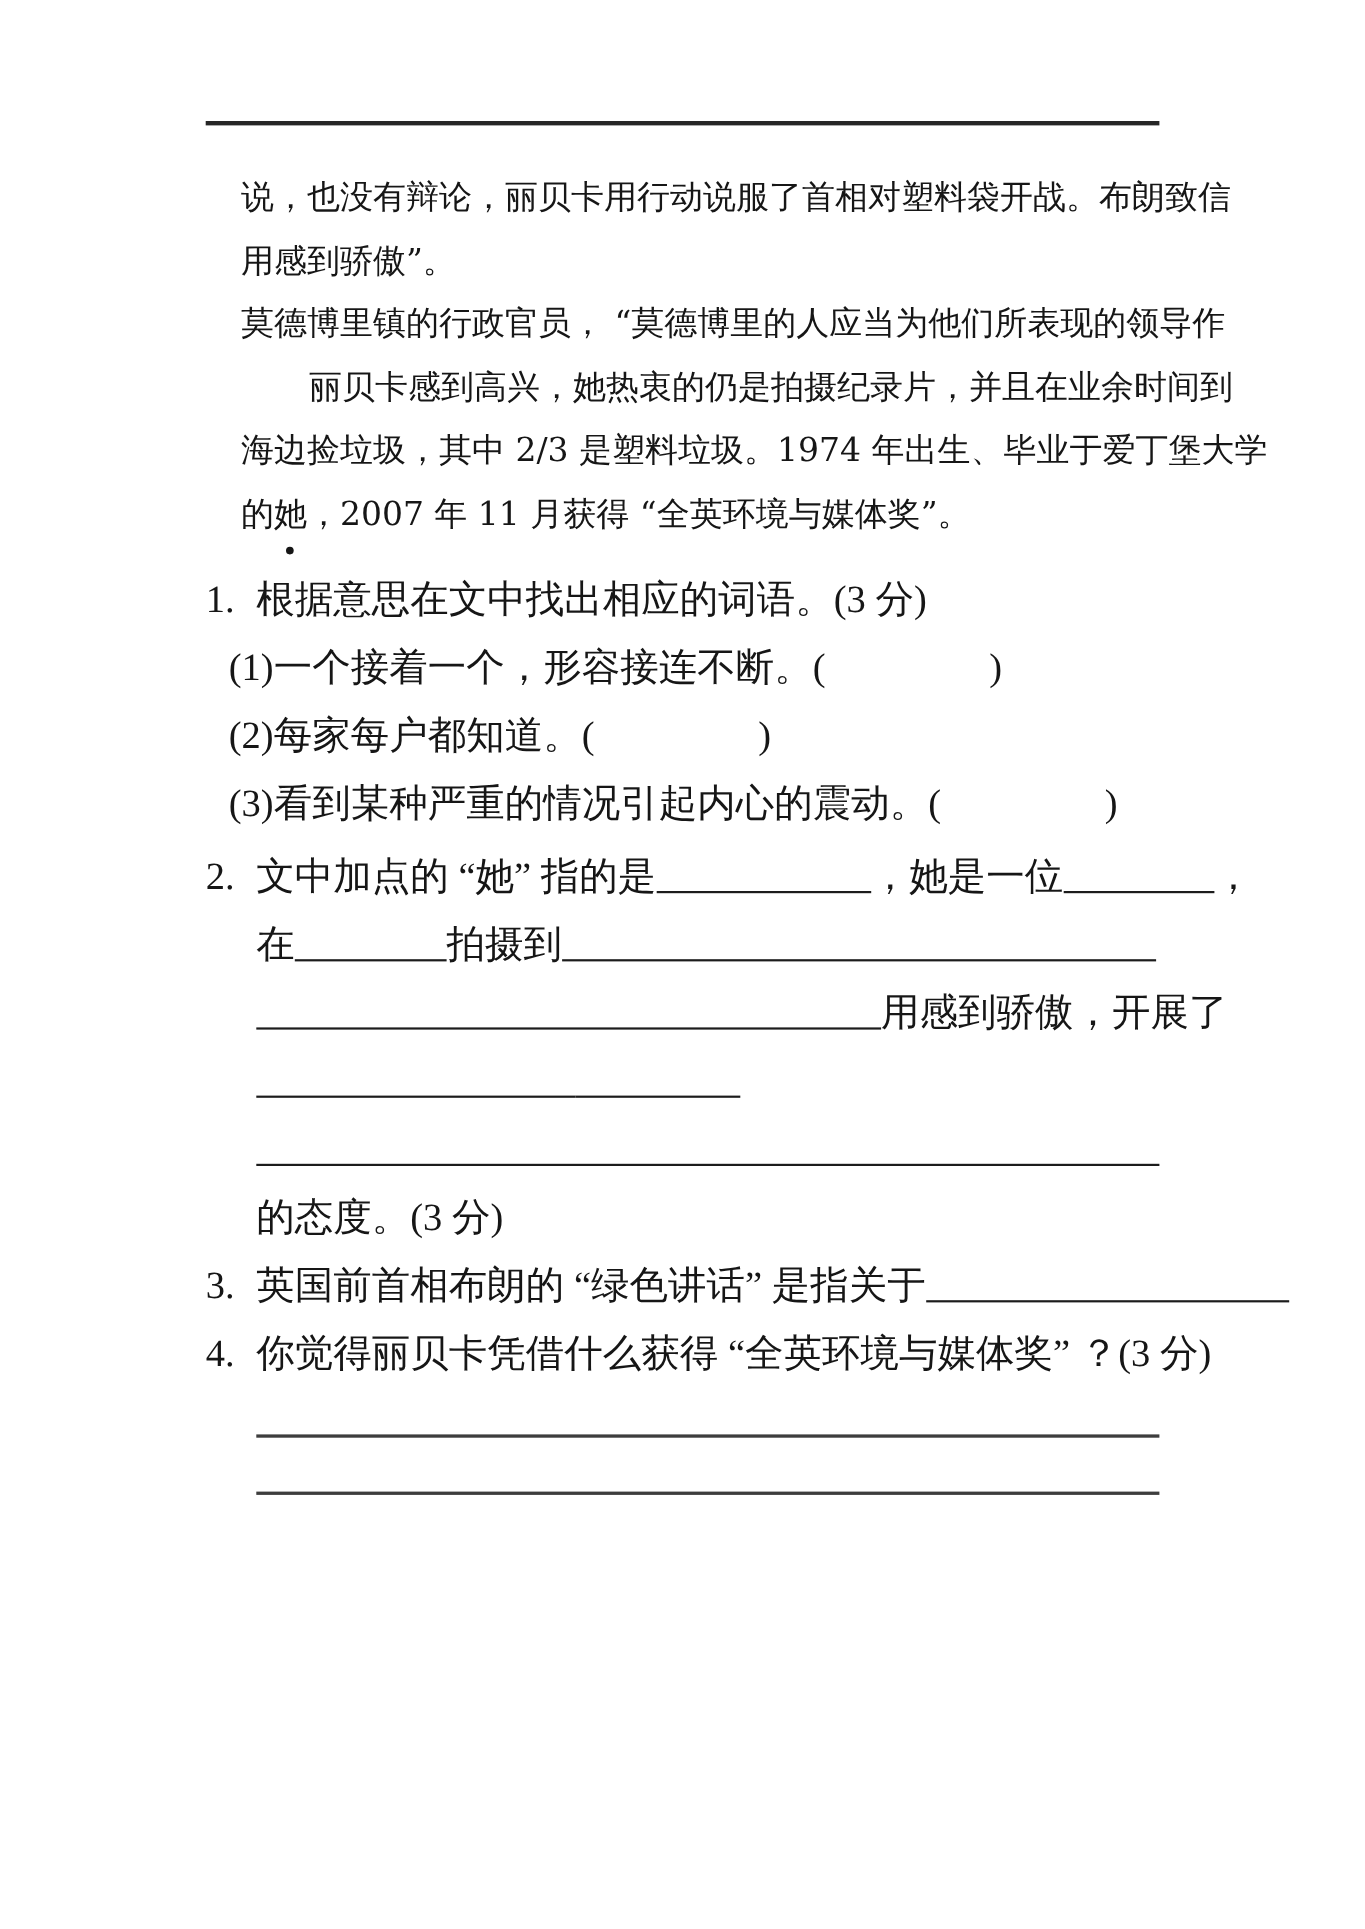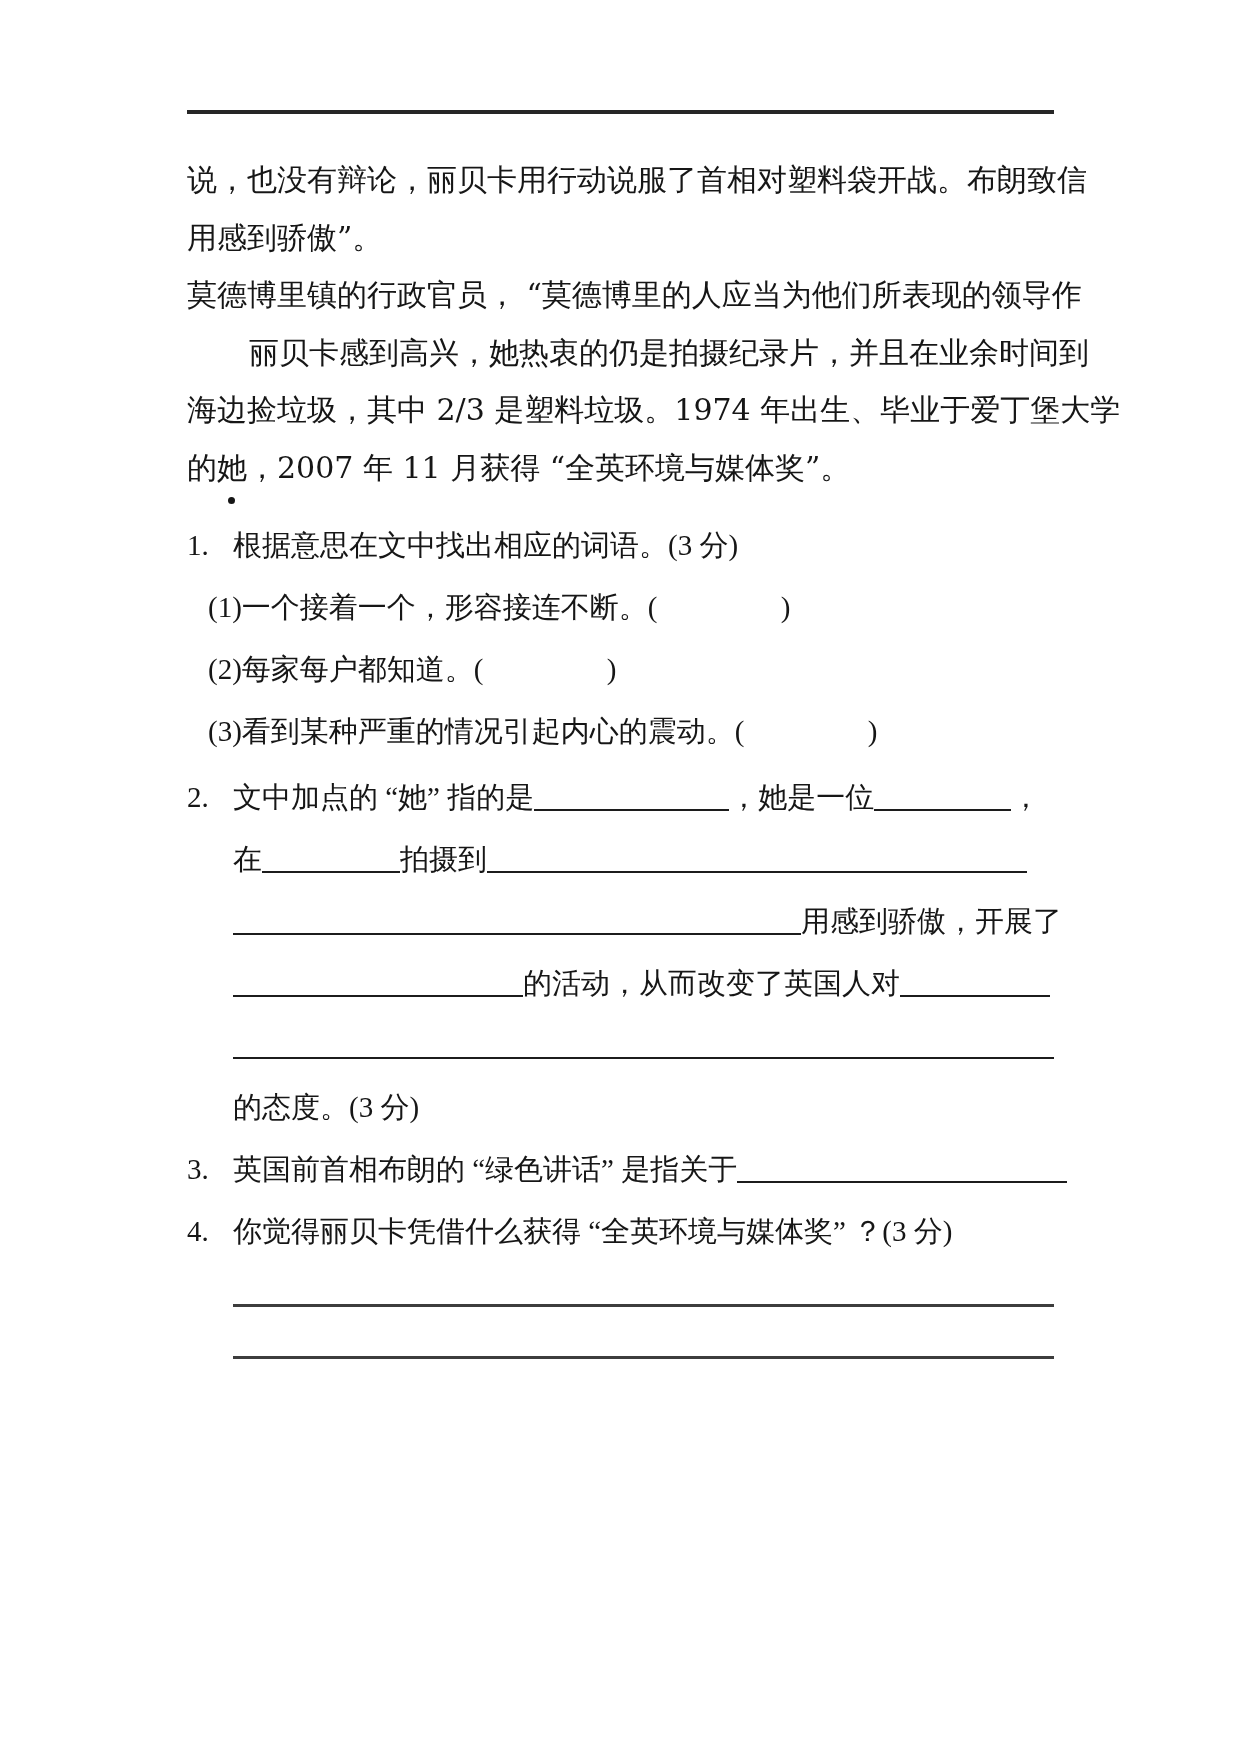--- a/index.html
+++ b/index.html
@@ -19,35 +19,36 @@
   }
   
   .passage{
     margin-top:37px;
     font-family:"DejaVu Serif","Liberation Serif",serif;
     font-size:30px;
   }
   .pline{
     height:57.6px;line-height:57.6px;
     white-space:nowrap;
+    margin-left:32px;
   }
   .pline.indent{text-indent:62px;}
   .emdot{position:relative;display:inline-block;}
   .emdot::after{
     content:"";
     position:absolute;left:50%;bottom:-7px;
     width:7px;height:7px;margin-left:-4px;
     border-radius:50%;
     background:#161616;
   }
   
   .questions{
     margin-top:17px;
     font-family:"Liberation Serif","DejaVu Serif",serif;
-    font-size:29px;
+    font-size:35px;
   }
   .qline{
     height:62px;line-height:62px;
     padding-left:46px;
     white-space:nowrap;
   }
   .qline.flush{padding-left:0;margin-left:21px;}
   .qnum{display:inline-block;width:46px;margin-left:-46px;}
   .blank{
     display:inline-block;
@@ -88,21 +89,21 @@
       <div class="qline"><span class="qnum">1.</span><span>根据意思在文中找出相应的词语。(3 分)</span></div>
       <div class="qline flush">(1)一个接着一个，形容接连不断。(　　　　 )</div>
       <div class="qline flush">(2)每家每户都知道。(　　　　 )</div>
       <div class="qline flush">(3)看到某种严重的情况引起内心的震动。(　　　　 )</div>
     </div>
 
     <div class="question q2">
       <div class="qline"><span class="qnum">2.</span><span>文中加点的 “她” 指的是</span><span class="blank" style="width:195px"></span><span>，她是一位</span><span class="blank" style="width:137px"></span><span>，</span></div>
       <div class="qline"><span>在</span><span class="blank" style="width:138px"></span><span>拍摄到</span><span class="blank" style="width:540px"></span></div>
       <div class="qline"><span class="blank" style="width:568px"></span><span>用感到骄傲，开展了</span></div>
-      <div class="qline"><span class="blank" style="width:290px"></span><span>的活动，从而改变了英国人对</span><span class="blank" style="width:150px"></span></div>
+      <div class="qline"><span class="blank" style="width:290px"></span><span class="blank" style="width:150px"></span></div>
       <div class="qline"><span class="blank" style="width:821px"></span></div>
       <div class="qline"><span>的态度。(3 分)</span></div>
     </div>
 
     <div class="question">
       <div class="qline"><span class="qnum">3.</span><span>英国前首相布朗的 “绿色讲话” 是指关于</span><span class="blank" style="width:330px"></span></div>
     </div>
 
     <div class="question">
       <div class="qline"><span class="qnum">4.</span><span>你觉得丽贝卡凭借什么获得 “全英环境与媒体奖” ？(3 分)</span></div>

